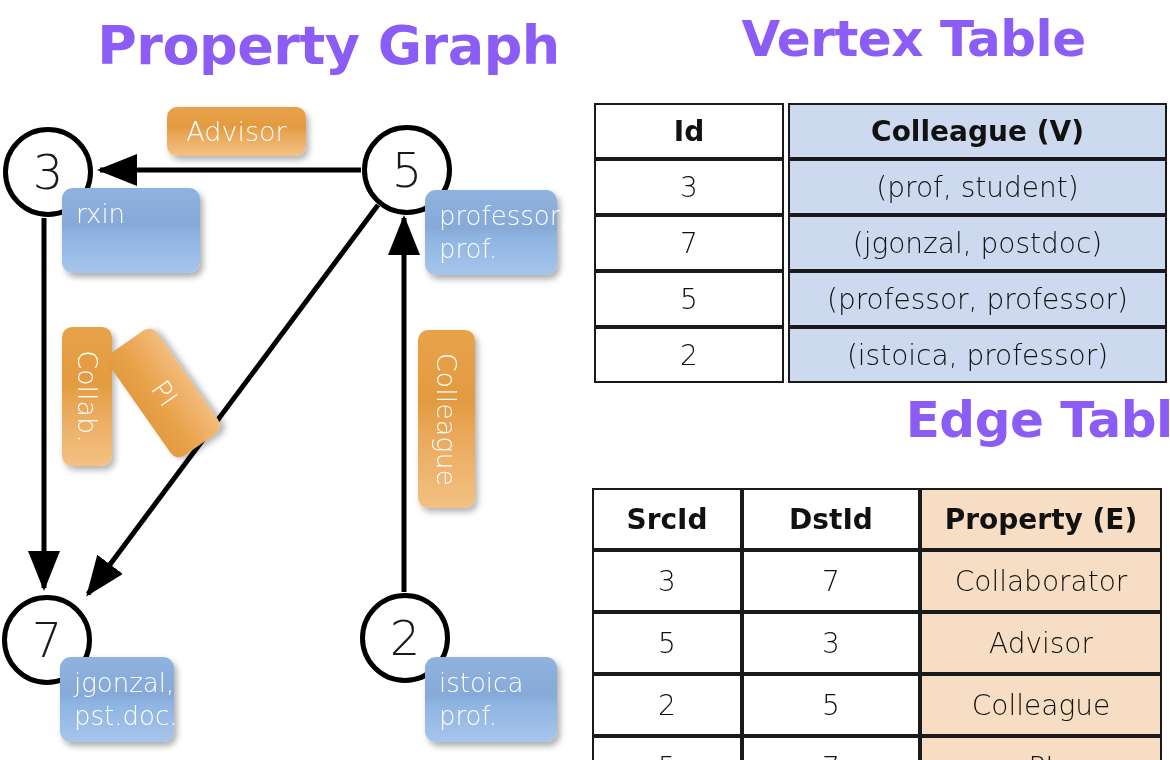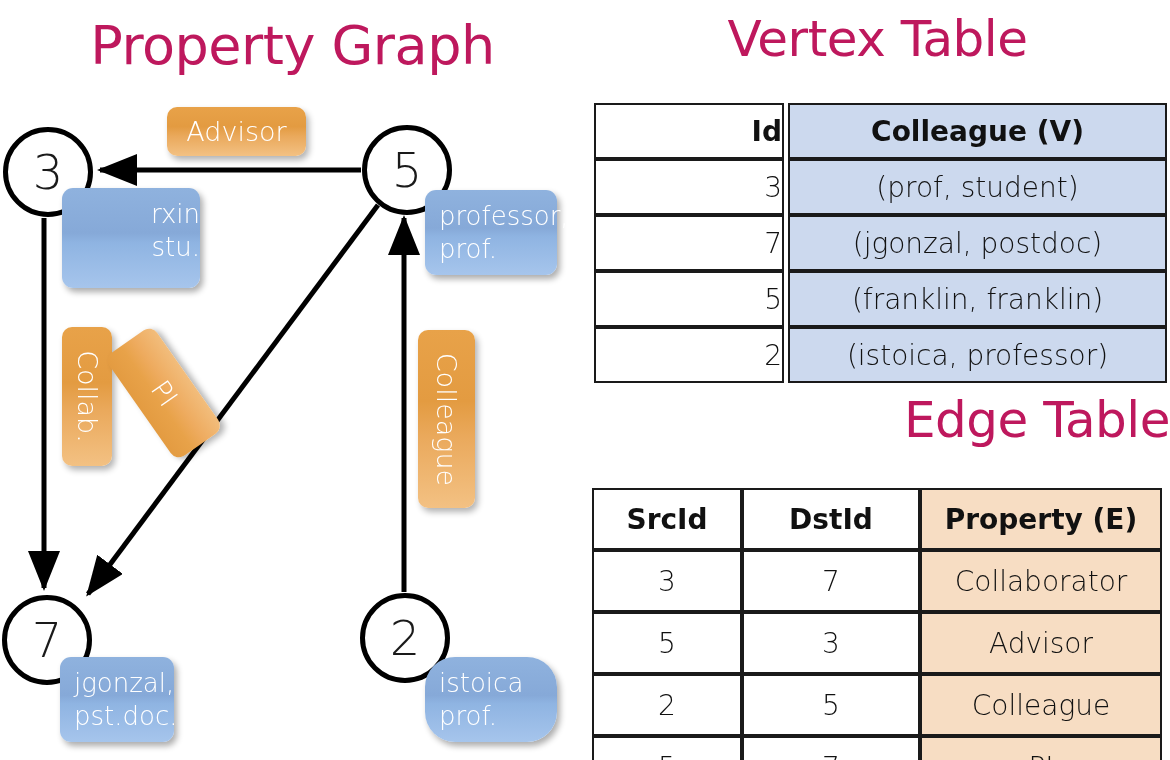--- a/index.html
+++ b/index.html
@@ -7,25 +7,26 @@
     width:1170px;height:760px;background:#ffffff;
     font-family:"Liberation Sans", sans-serif;
     overflow:hidden;position:relative;
   }
   #stage{position:absolute;left:0;top:0;width:1170px;height:760px;}
 
   
   .big-title{
     position:absolute;
     font-family:"DejaVu Sans", sans-serif;
-    font-weight:400;
-    color:#be185d;
+    font-weight:700;
+    color:#8b5cf6;
     white-space:nowrap;
     letter-spacing:-0.5px;
     transform-origin:center center;
+    margin-left:36px;
   }
   #title-property-graph{left:0;top:14px;width:585px;text-align:center;font-size:54px;}
   #title-vertex-table{left:585px;top:10px;width:585px;text-align:center;font-size:50px;}
   #title-edge-table{left:585px;top:391px;width:585px;text-align:right;font-size:50px;}
 
   
   #graph-svg{position:absolute;left:0;top:0;width:585px;height:760px;}
 
   
   .node-circle{
@@ -47,24 +48,24 @@
     position:absolute;border-radius:11px;
     background:linear-gradient(180deg,#8fb2de 0%,#86a9d8 45%,#8fb4e2 55%,#a6c5ec 100%);
     box-shadow:3px 4px 6px rgba(0,0,0,0.33);
     color:#ffffff;
     font-family:"DejaVu Sans", sans-serif;font-weight:300;
     font-size:26px;line-height:1.25;
     padding:10px 0 10px 14px;
     box-sizing:border-box;
     z-index:8;
   }
-  #prop-3{left:62px;top:188px;width:138px;height:100px;text-align:right;}
+  #prop-3{left:62px;top:188px;width:138px;height:85px;}
   #prop-5{left:425px;top:190px;width:132px;height:85px;}
   #prop-7{left:60px;top:657px;width:114px;height:85px;}
-  #prop-2{left:425px;top:657px;width:132px;height:85px;border-radius:30px;}
+  #prop-2{left:425px;top:657px;width:132px;height:85px;}
   .prop-line{display:block;white-space:nowrap;}
 
   
   .edge-label{
     position:absolute;border-radius:10px;
     background:linear-gradient(180deg,#e8a249 0%,#e39b41 40%,#eaa95c 60%,#f3c183 100%);
     box-shadow:3px 4px 6px rgba(0,0,0,0.3);
     color:#ffffff;
     font-family:"DejaVu Sans", sans-serif;font-weight:300;
     font-size:27px;
@@ -93,21 +94,21 @@
     border:2px solid #1a1a1a;
     text-align:center;vertical-align:middle;
     font-weight:300;color:#111111;
     background:#ffffff;
     padding:0;
   }
   .data-table th{font-weight:bold;}
 
   
   #vertex-table{left:594px;top:103px;}
-  #vertex-table .col-id{width:186px;height:52px;font-size:28px;text-align:right;}
+  #vertex-table .col-id{width:186px;height:52px;font-size:28px;}
   #vertex-table .col-prop{width:375px;height:52px;font-size:28px;background:#ccd9ee;}
   #vertex-table th.col-id{font-size:28px;}
   #vertex-table th.col-prop{font-size:28px;background:#ccd9ee;}
 
   
   #edge-table{left:592px;top:488px;}
   #edge-table .col-src{width:146px;height:58px;font-size:28px;}
   #edge-table .col-dst{width:174px;height:58px;font-size:28px;}
   #edge-table .col-prop{width:238px;height:58px;font-size:28px;background:#f7ddc3;margin-top:36px;}
   #edge-table th.col-prop{background:#f7ddc3;}
@@ -142,21 +143,20 @@
     <line x1="404" y1="592" x2="404" y2="218" stroke="#000000" stroke-width="5" marker-end="url(#arrowhead)"></line>
   </svg>
 
   <div class="node-circle" id="node-3">3</div>
   <div class="node-circle" id="node-5">5</div>
   <div class="node-circle" id="node-7">7</div>
   <div class="node-circle" id="node-2">2</div>
 
   <div class="prop-box" id="prop-3">
     <span class="prop-line">rxin</span>
-    <span class="prop-line">stu.</span>
   </div>
 
   <div class="prop-box" id="prop-5">
     <span class="prop-line">professor,</span>
     <span class="prop-line">prof.</span>
   </div>
 
   <div class="prop-box" id="prop-7">
     <span class="prop-line">jgonzal,</span>
     <span class="prop-line">pst.doc.</span>
@@ -198,21 +198,21 @@
         <td class="col-prop">(prof, student)</td>
       </tr>
       <tr>
         <td class="col-id">7</td>
         <td class="gapcell"></td>
         <td class="col-prop">(jgonzal, postdoc)</td>
       </tr>
       <tr>
         <td class="col-id">5</td>
         <td class="gapcell"></td>
-        <td class="col-prop">(franklin, franklin)</td>
+        <td class="col-prop">(professor, professor)</td>
       </tr>
       <tr>
         <td class="col-id">2</td>
         <td class="gapcell"></td>
         <td class="col-prop">(istoica, professor)</td>
       </tr>
     </tbody>
   </table>
 
   <table class="data-table" id="edge-table">

